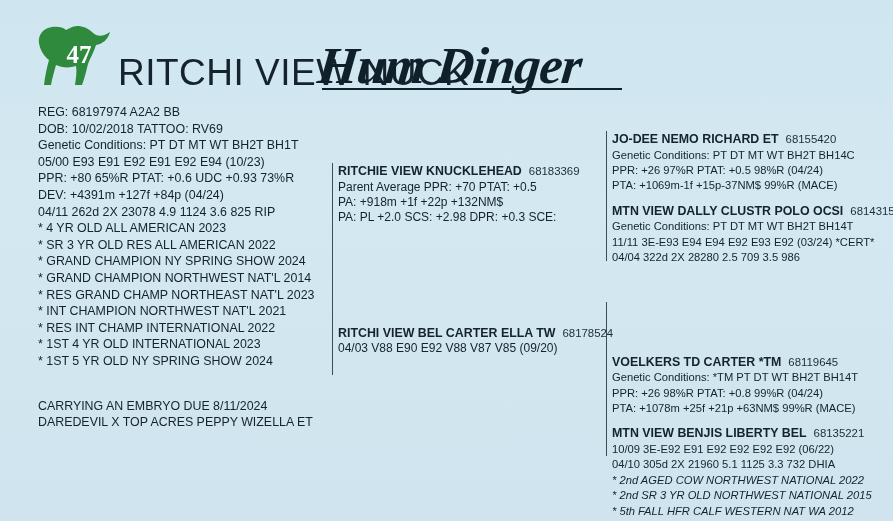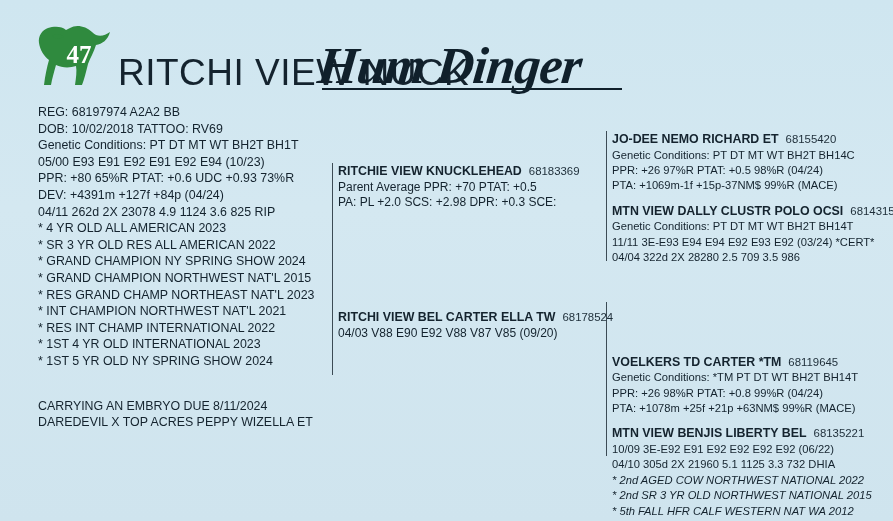--- a/index.html
+++ b/index.html
@@ -169,36 +169,37 @@
     <div class="line">REG: 68197974                 A2A2   BB</div>
     <div class="line">DOB:  10/02/2018   TATTOO:  RV69</div>
     <div class="line">Genetic Conditions: PT DT MT WT BH2T BH1T</div>
     <div class="line">05/00 E93 E91 E92 E91 E92 E94 (10/23)</div>
     <div class="line">PPR: +80 65%R PTAT: +0.6 UDC +0.93 73%R</div>
     <div class="line">DEV: +4391m +127f +84p (04/24)</div>
     <div class="line">04/11 262d 2X 23078 4.9 1124 3.6 825 RIP</div>
     <div class="line">* 4 YR OLD ALL AMERICAN 2023</div>
     <div class="line">* SR 3 YR OLD RES ALL AMERICAN 2022</div>
     <div class="line">* GRAND CHAMPION NY SPRING SHOW 2024</div>
-    <div class="line">* GRAND CHAMPION NORTHWEST NAT'L 2015</div>
+    <div class="line">* GRAND CHAMPION NORTHWEST NAT'L 2014</div>
     <div class="line">* RES GRAND CHAMP NORTHEAST NAT'L 2023</div>
     <div class="line">* INT CHAMPION NORTHWEST NAT'L 2021</div>
     <div class="line">* RES INT CHAMP INTERNATIONAL 2022</div>
     <div class="line">* 1ST 4 YR OLD INTERNATIONAL 2023</div>
     <div class="line">* 1ST 5 YR OLD NY SPRING SHOW 2024</div>
     <div class="spacer"></div>
     <div class="spacer"></div>
     <div class="line">CARRYING AN EMBRYO DUE 8/11/2024</div>
     <div class="line">DAREDEVIL X TOP ACRES PEPPY WIZELLA ET</div>
   </div>
 
   <div class="col col-mid">
     <div class="entry">
       <span class="entry-title"><span>RITCHIE VIEW KNUCKLEHEAD</span><span class="reg">68183369</span></span>
       <div class="entry-line">Parent Average PPR: +70 PTAT: +0.5</div>
+      <div class="entry-line">PA: +918m +1f +22p +132NM$</div>
       <div class="entry-line">PA: PL +2.0 SCS: +2.98 DPR: +0.3 SCE:</div>
     </div>
 
     <div style="height:99px"></div>
 
     <div class="entry">
       <span class="entry-title"><span>RITCHI VIEW BEL CARTER ELLA TW</span><span class="reg">68178524</span></span>
       <div class="entry-line">04/03 V88 E90 E92 V88 V87 V85 (09/20)</div>
     </div>
   </div>

